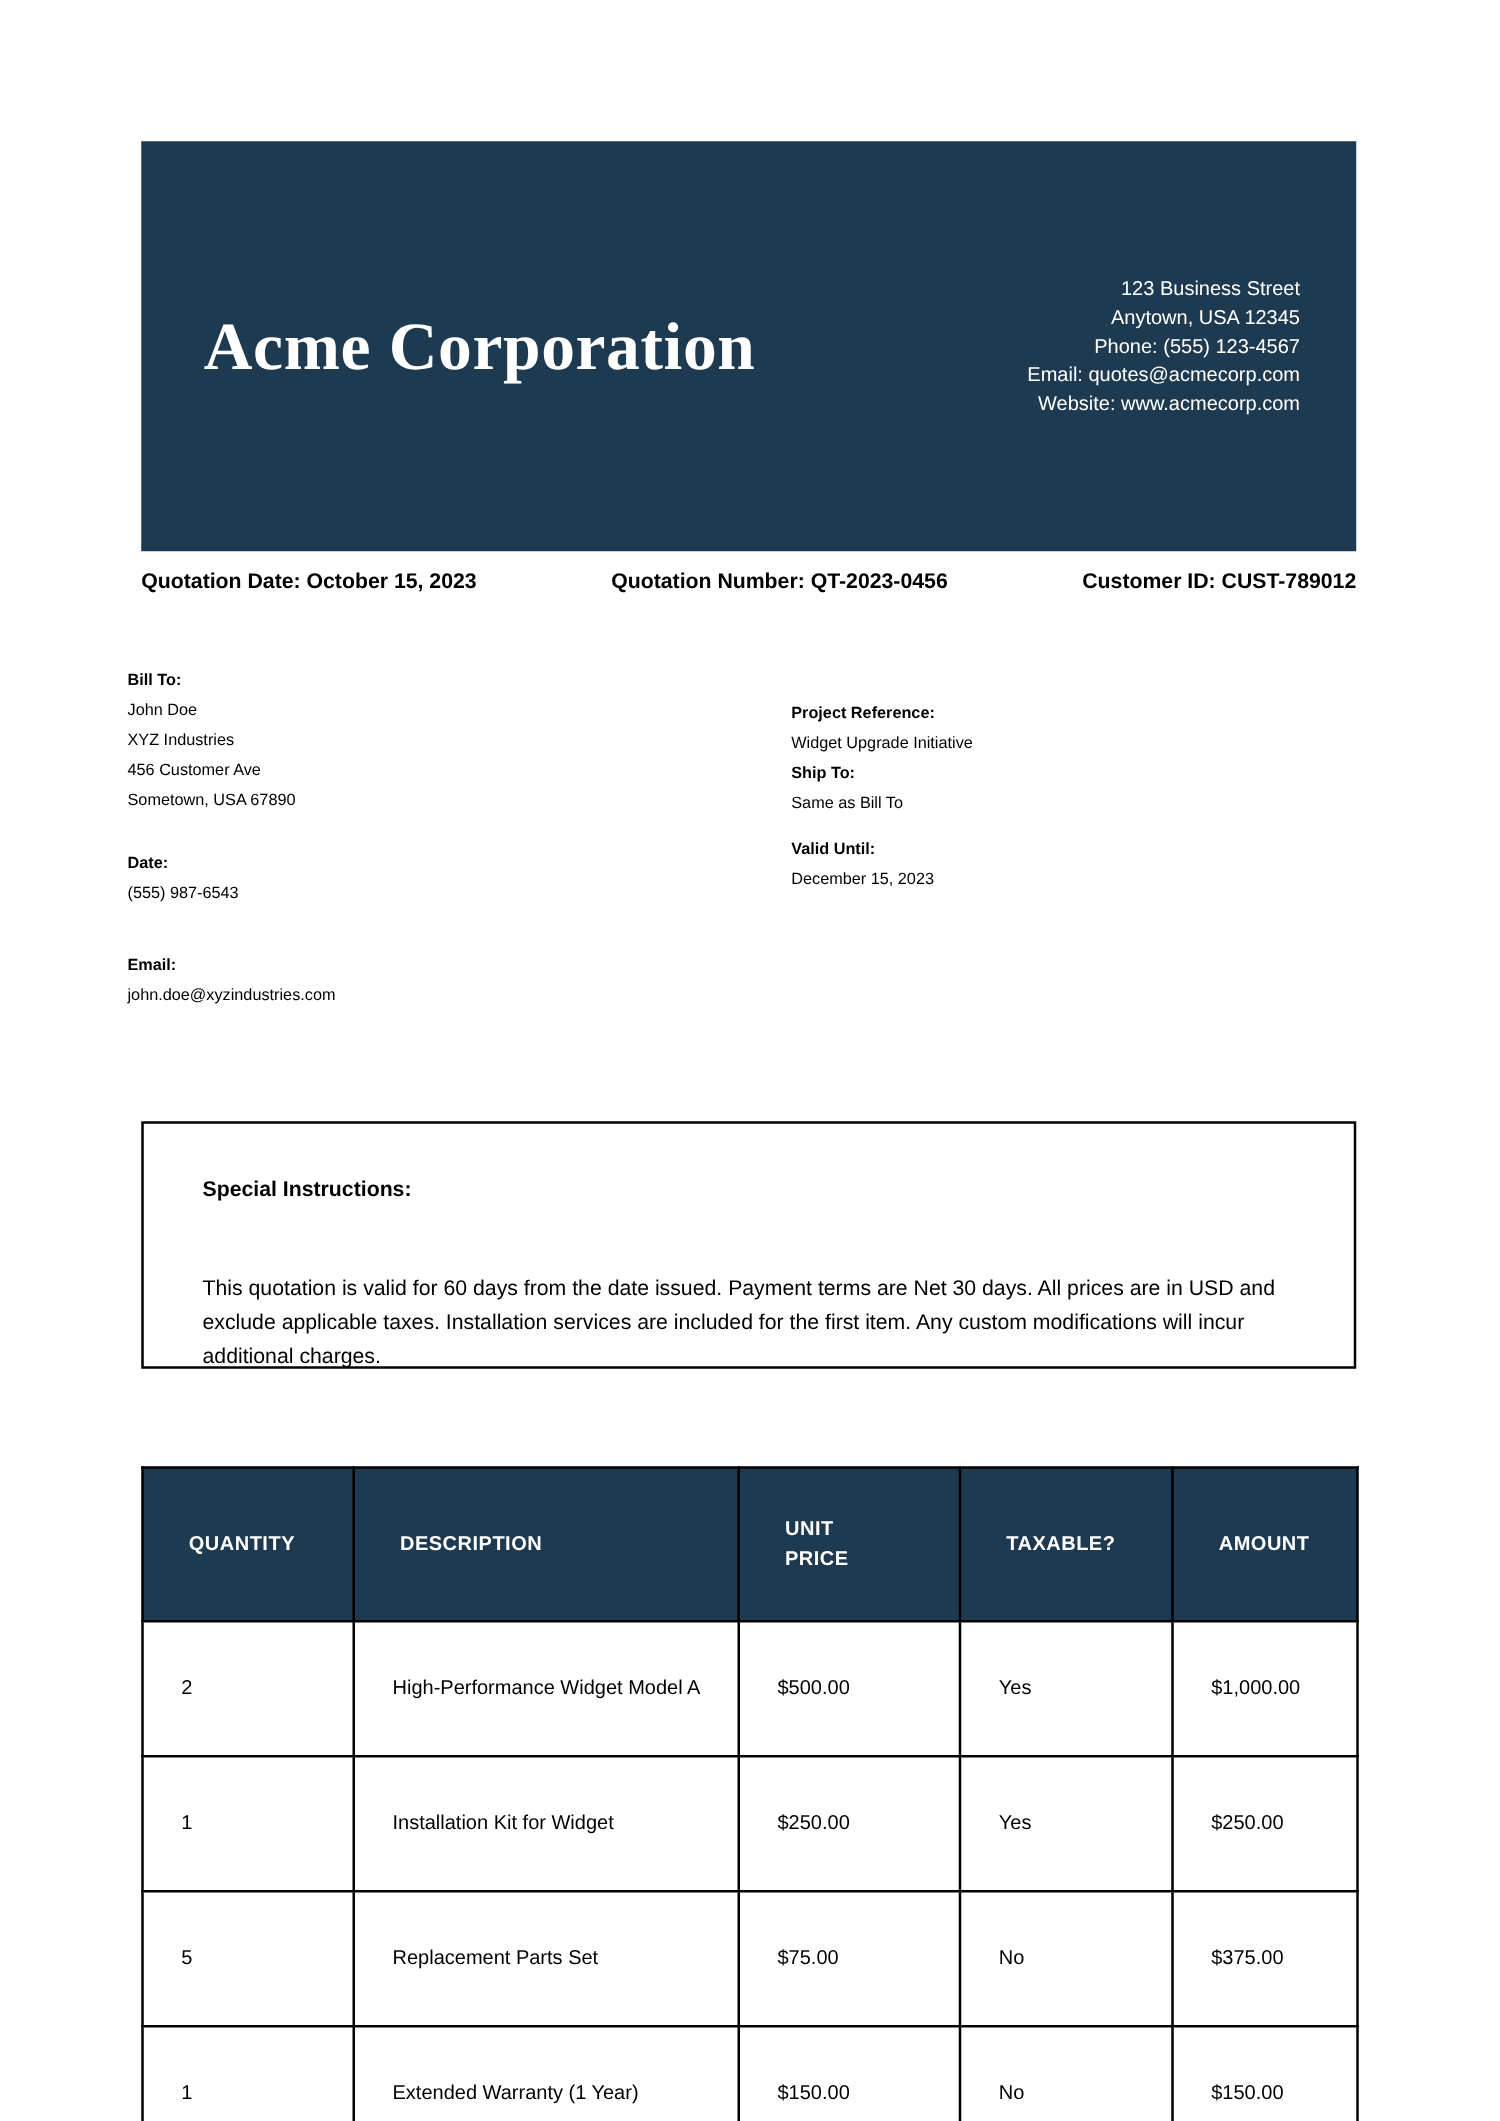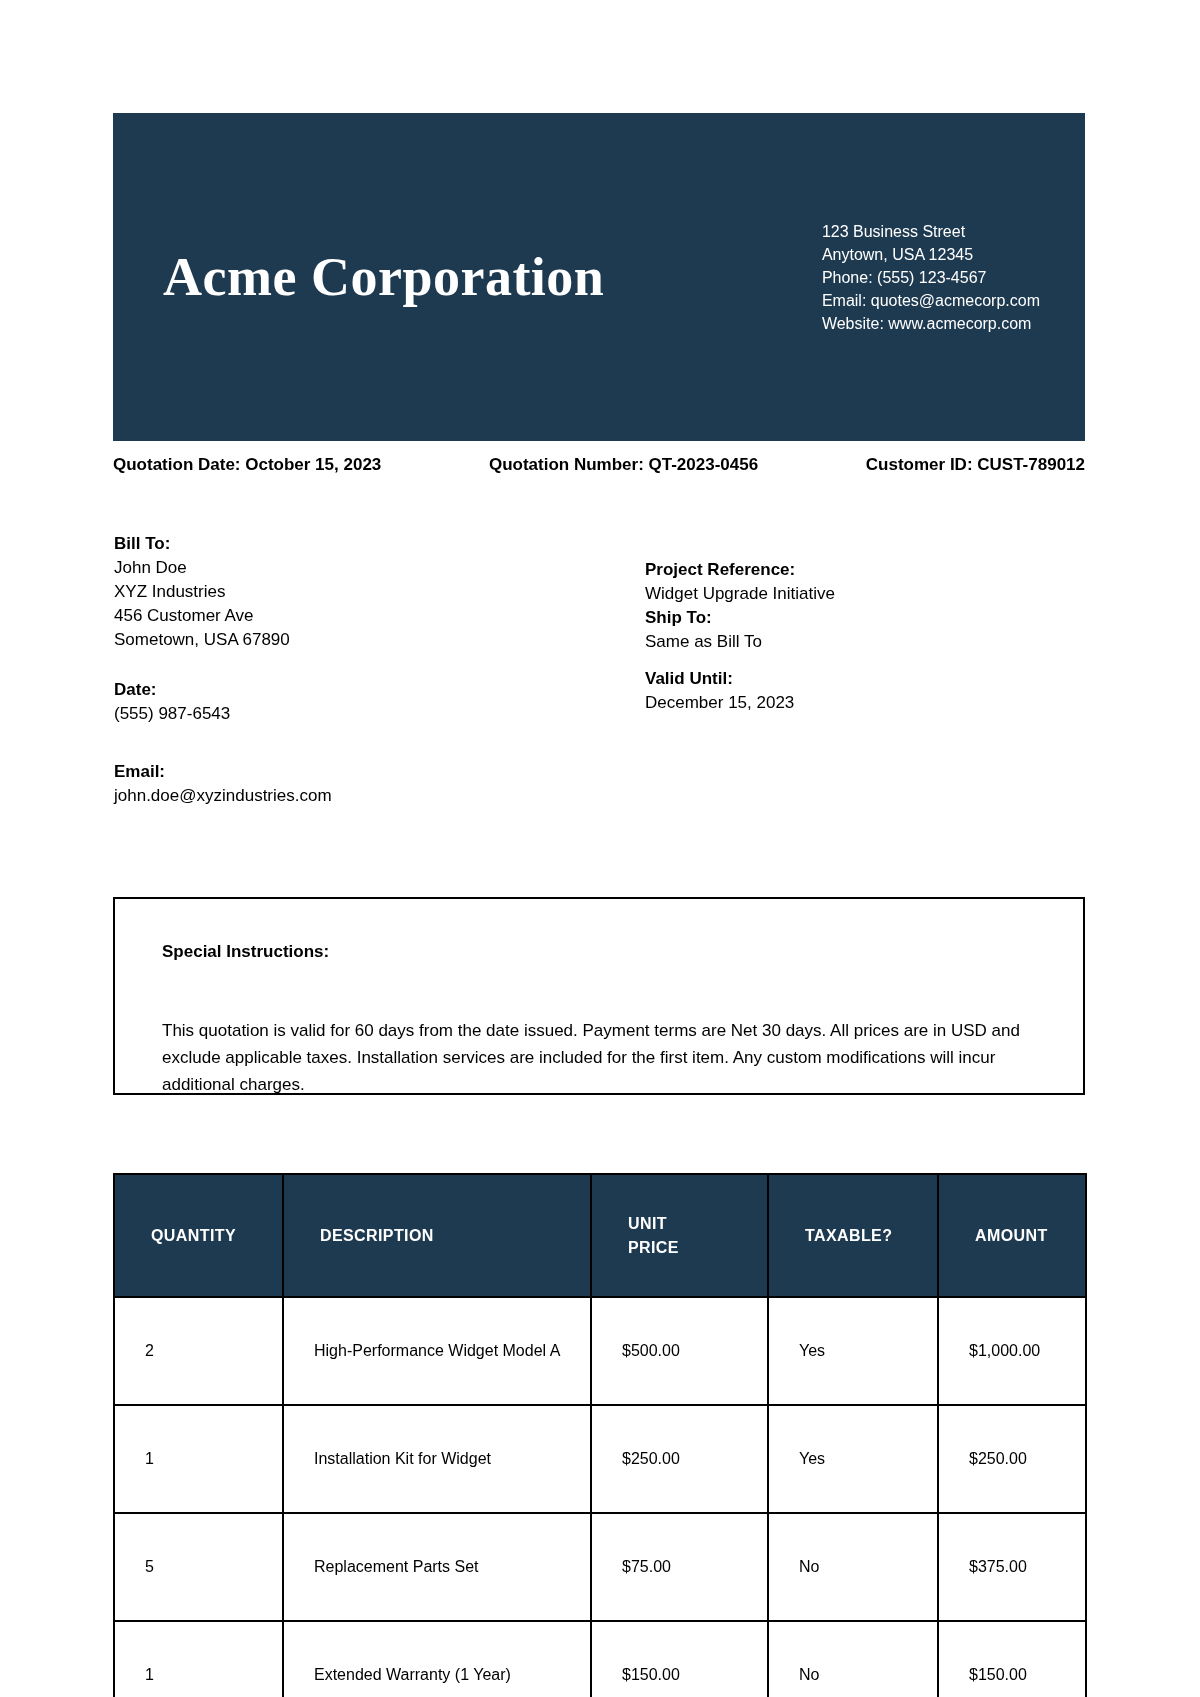--- a/index.html
+++ b/index.html
@@ -23,36 +23,37 @@
   }
   .company-name {
     font-family:"Liberation Serif", serif;
     font-weight:bold;
     font-size:54px;
     letter-spacing:0.5px;
     white-space:nowrap;
     text-align:right;
   }
   .company-contact {
+    text-align:right;
     font-size:16px;
     line-height:23px;
   }
 
   
   .meta-row {
     position:absolute; top:455px; left:113px; width:972px;
     display:flex; justify-content:space-between;
     font-weight:bold; font-size:17px; line-height:20px;
   }
 
   
   .parties {
-    position:absolute; top:532px; left:114px; width:972px;
+    position:absolute; top:532px; left:102px; width:972px;
     display:flex;
-    font-size:17px; line-height:24px;
+    font-size:13px; line-height:24px;
   }
   .party-col-left { width:531px; flex:none; }
   .party-col-right { flex:1; }
   .info-block { margin:0; }
   .gap26 { margin-top:26px; }
   .gap27 { margin-top:13px; }
   .gap34 { margin-top:34px; }
   .label { font-weight:bold; }
 
   

